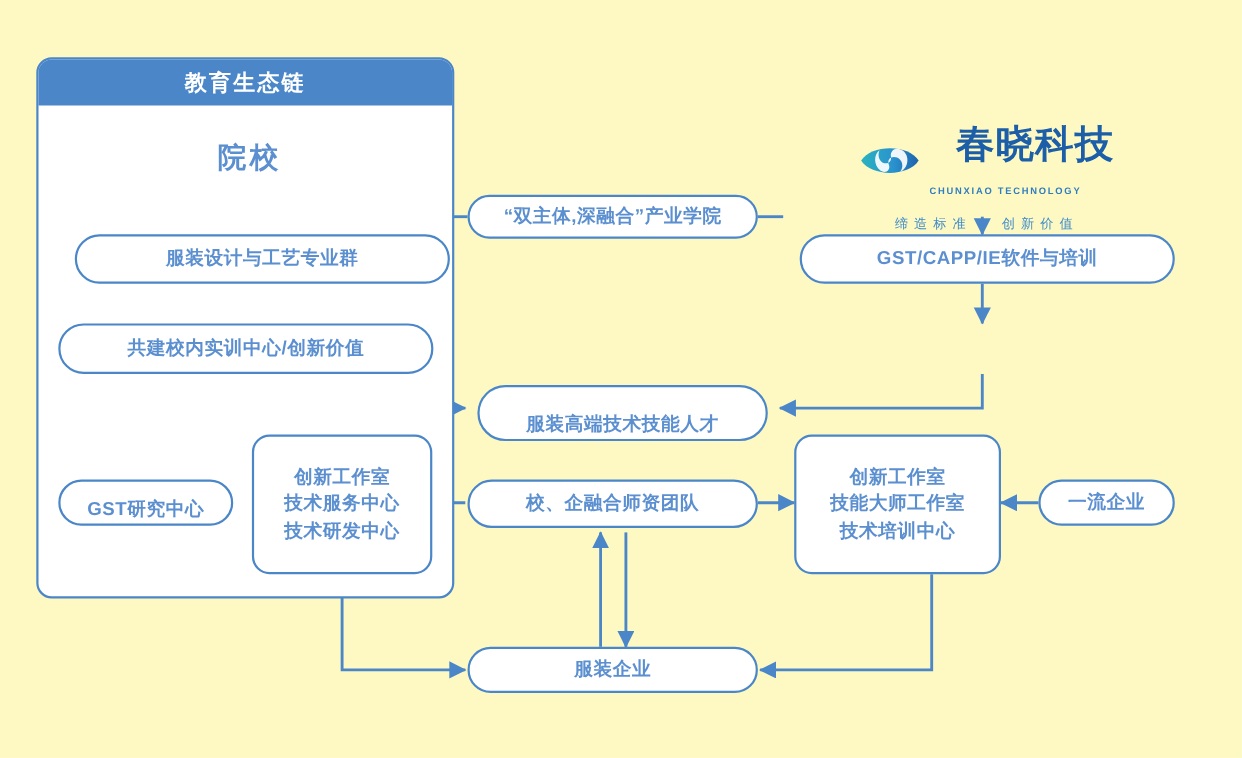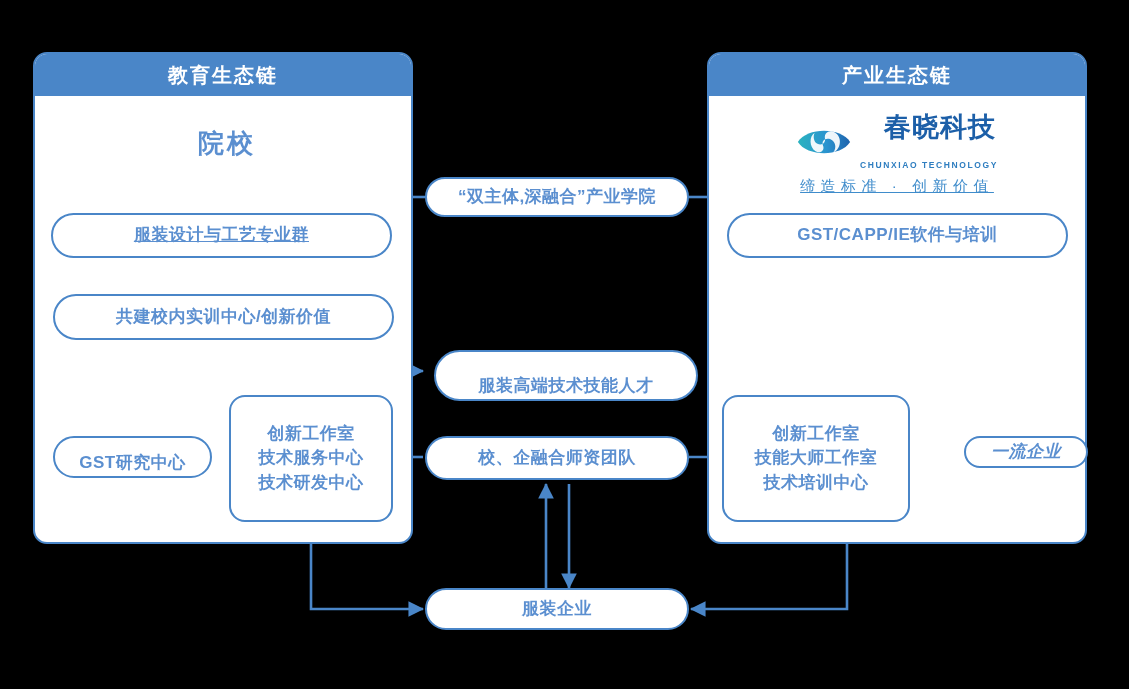--- a/index.html
+++ b/index.html
@@ -1,20 +1,20 @@
 <!DOCTYPE html>
 <html><head>
 <meta charset="utf-8">
 <style>
   html,body{margin:0;padding:0;background:#ffffff;}
   body{
     font-family:"Liberation Sans","DejaVu Sans",sans-serif;
     width:1129px;height:689px;overflow:hidden;
   }
-  #stage{position:relative;width:1129px;height:689px;background:#000000;}
+  #stage{position:relative;width:1129px;height:689px;background:#fef9c3;}
   svg#wires{position:absolute;left:0;top:0;width:1129px;height:689px;}
 
   .panel{position:absolute;border:2px solid #4a86c8;border-radius:14px;background:#fff;box-sizing:border-box;}
   .panel-head{
     position:absolute;left:0;top:0;width:100%;height:42px;
     background:#4a86c8;border-radius:12px 12px 0 0;
     display:flex;align-items:center;justify-content:center;
     color:#ffffff;font-size:20px;font-weight:bold;letter-spacing:2px;
     box-sizing:border-box;
   }
@@ -33,23 +33,23 @@
 
   .section-label{
     position:absolute;color:#5b8fd0;font-size:26px;font-weight:bold;letter-spacing:3px;
     text-align:center;
   }
 
   .logo{position:absolute;display:flex;flex-direction:column;align-items:center;}
   .logo-row{display:flex;align-items:center;gap:8px;}
   .logo-mark{width:56px;height:36px;flex:0 0 auto;}
   .logo-txtwrap{display:flex;flex-direction:column;align-items:flex-start;}
-  .logo-cn{font-size:27px;font-weight:bold;color:#1c5fa8;letter-spacing:1px;line-height:1;margin-left:24px;}
+  .logo-cn{font-size:35px;font-weight:bold;color:#1c5fa8;letter-spacing:1px;line-height:1;margin-left:24px;}
   .logo-en{font-size:8.5px;font-weight:bold;color:#2f7ec0;letter-spacing:1.6px;margin-top:19px;}
-  .logo-tag{font-size:15px;color:#3f8ccb;letter-spacing:5.5px;margin-top:7px;text-decoration:underline;}
+  .logo-tag{font-size:12px;color:#3f8ccb;letter-spacing:5.5px;margin-top:17px;}
 </style>
 </head>
 <body>
 
 <div id="stage">
 
   <svg id="wires" viewBox="0 0 1129 689">
     <defs>
       <marker id="ah" markerWidth="7" markerHeight="7" refX="5.6" refY="3" orient="auto">
         <path d="M0,0 L6,3 L0,6 z" fill="#4a86c8"></path>
@@ -88,43 +88,38 @@
   </svg>
 
   <div class="panel" style="left:33px;top:52px;width:380px;height:492px;">
     <div class="panel-head">
       <span class="panel-title-inner">教育生态链</span>
     </div>
   </div>
 
   <div class="section-label" style="left:33px;top:126px;width:388px;">院校</div>
 
-  <div class="node pill" style="left:51px;top:213px;width:341px;height:45px;text-decoration:underline;">
+  <div class="node pill" style="left:68px;top:213px;width:341px;height:45px;">
     <span class="line">服装设计与工艺专业群</span>
   </div>
 
   <div class="node pill" style="left:53px;top:294px;width:341px;height:46px;">
     <span class="line">共建校内实训中心/创新价值</span>
   </div>
 
   <div class="node pill" style="left:53px;top:436px;width:159px;height:42px;justify-content:flex-end;">
     <span class="line">GST研究中心</span>
   </div>
 
   <div class="node rrect" style="left:229px;top:395px;width:164px;height:127px;">
     <span class="line">创新工作室</span>
     <span class="line">技术服务中心</span>
     <span class="line">技术研发中心</span>
   </div>
 
-  <div class="panel" style="left:707px;top:52px;width:380px;height:492px;">
-    <div class="panel-head">
-      <span class="panel-title-inner">产业生态链</span>
-    </div>
-  </div>
 
   <div class="logo" style="left:707px;top:114px;width:380px;">
     <div class="logo-row">
       <svg class="logo-mark" viewBox="0 0 60 38">
         <defs>
           <linearGradient id="lg" x1="0" y1="0" x2="1" y2="0">
             <stop offset="0%" stop-color="#2ab3bf"></stop>
             <stop offset="55%" stop-color="#2a93cf"></stop>
             <stop offset="100%" stop-color="#1e63ad"></stop>
           </linearGradient>
@@ -144,21 +139,21 @@
     <span class="line">GST/CAPP/IE软件与培训</span>
   </div>
 
 
   <div class="node rrect" style="left:722px;top:395px;width:188px;height:127px;">
     <span class="line">创新工作室</span>
     <span class="line">技能大师工作室</span>
     <span class="line">技术培训中心</span>
   </div>
 
-  <div class="node pill" style="left:964px;top:436px;width:124px;height:32px;font-style:italic;">
+  <div class="node pill" style="left:944px;top:436px;width:124px;height:42px;">
     <span class="line">一流企业</span>
   </div>
 
   <div class="node pill" style="left:425px;top:177px;width:264px;height:40px;">
     <span class="line">“双主体,深融合”产业学院</span>
   </div>
 
   <div class="node pill" style="left:434px;top:350px;width:264px;height:51px;justify-content:flex-end;">
     <span class="line">服装高端技术技能人才</span>
   </div>

